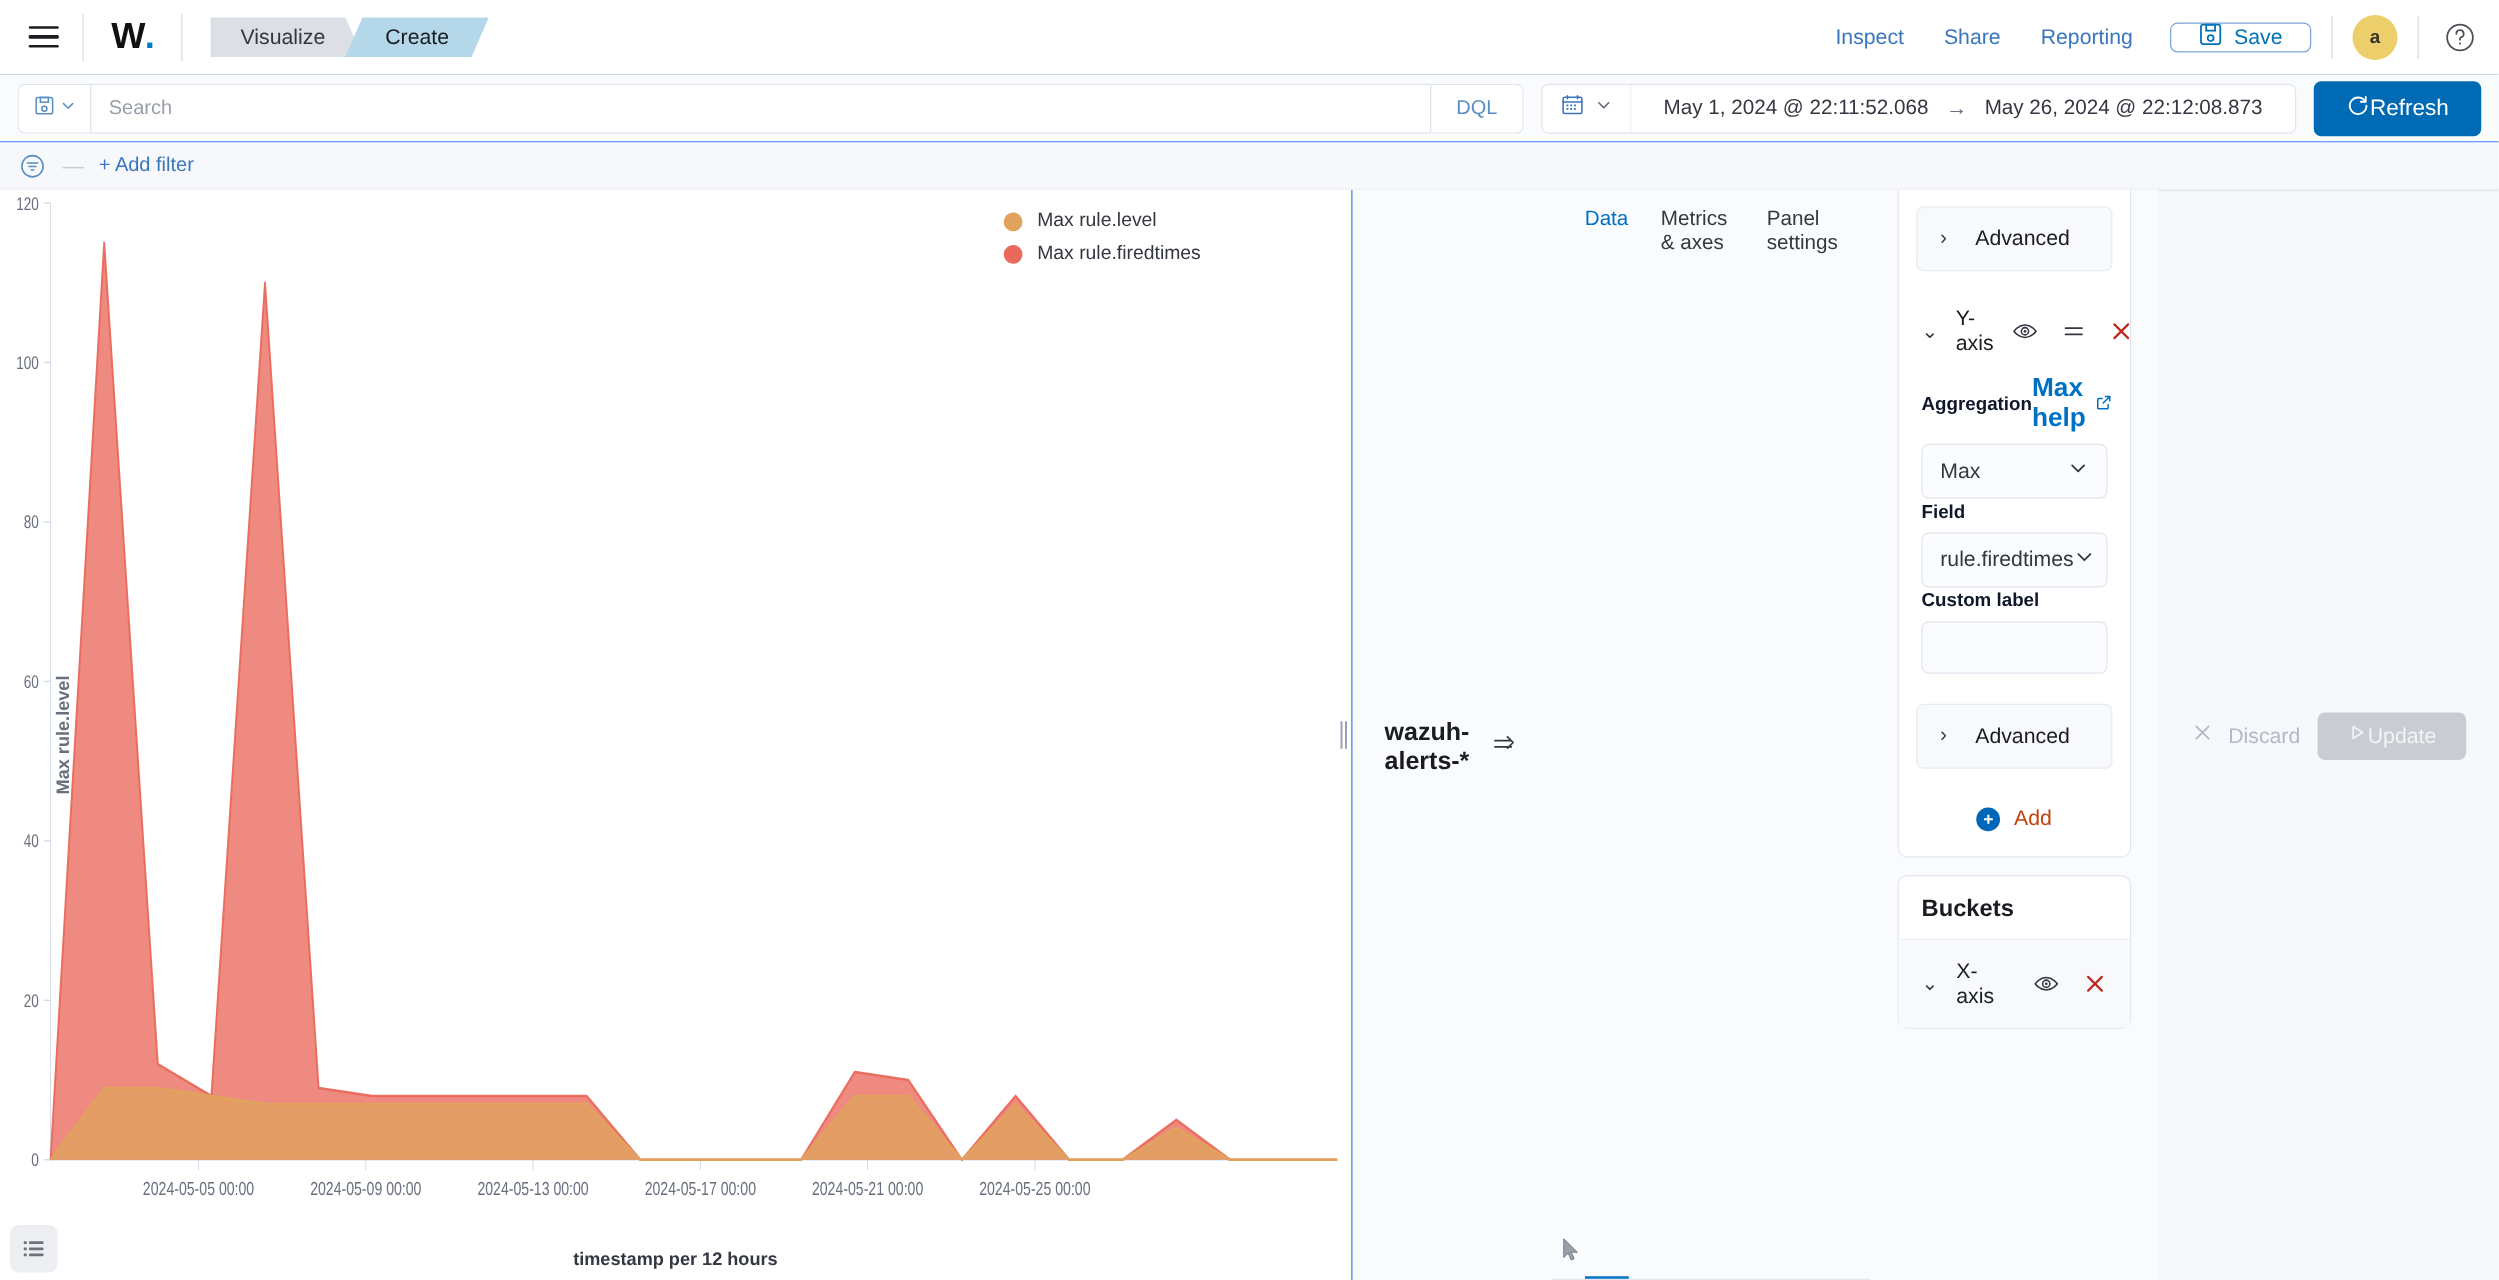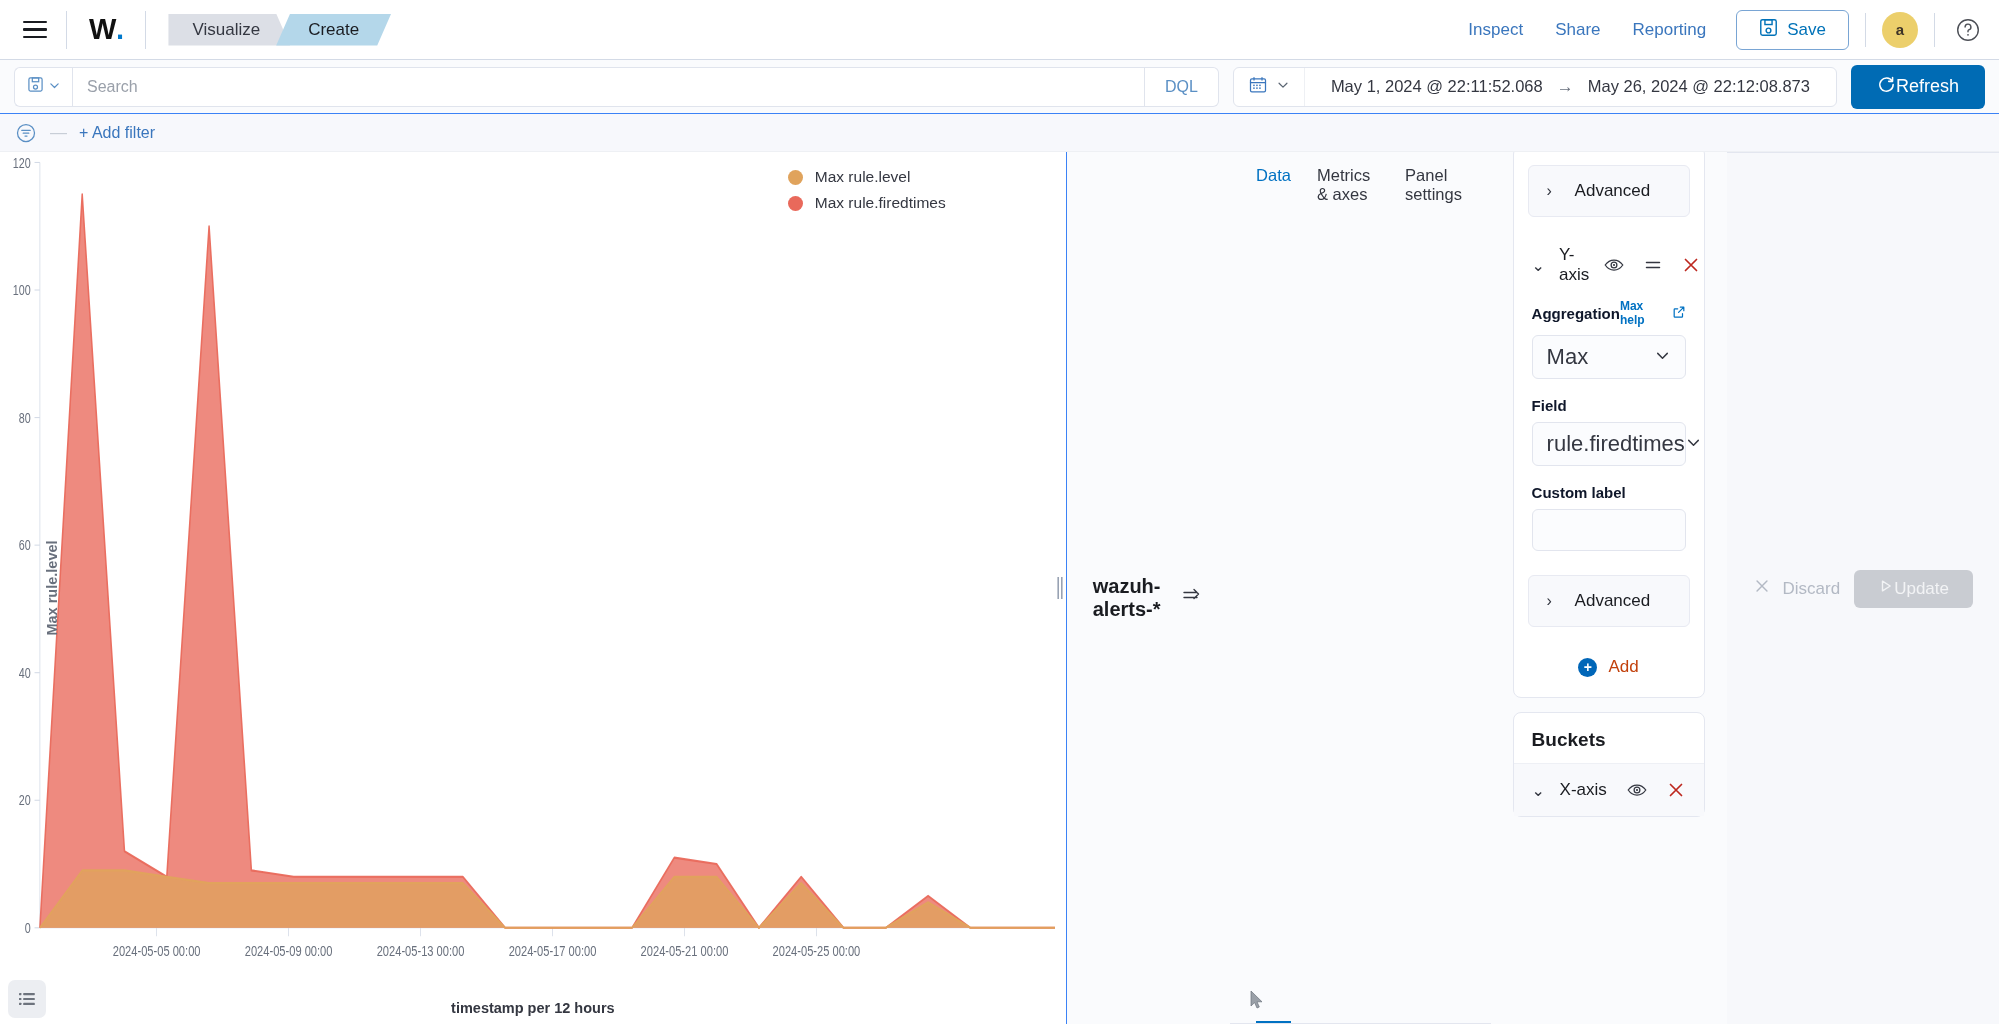--- a/index.html
+++ b/index.html
@@ -25,21 +25,21 @@
   .crumb {
     height: 32px; display: flex; align-items: center; padding: 0 26px 0 24px;
     font-size: 17px; color: #343741; position: relative; cursor: pointer;
   }
   .crumb.c1 { background:#dcdfe6; color:#343741; clip-path: polygon(0 0, calc(100% - 14px) 0, 100% 100%, 0 100%); padding-right: 30px; }
   .crumb.c2 { background:#b4d7ea; color:#1a1c21; clip-path: polygon(14px 0, 100% 0, calc(100% - 14px) 100%, 0 100%); margin-left:-14px; padding: 0 32px; }
   .nav-right { margin-left:auto; display:flex; align-items:center; gap: 0; }
   .nav-link { font-size:17px; color:#3a76bd; padding: 0 16px; cursor:pointer; white-space:nowrap;}
   .save-btn {
     display:flex; align-items:center; gap:9px; border:1px solid #79a5d4; border-radius:6px;
-    height:40px; padding: 0 22px; margin-left: 14px; color:#0072b8; font-size:17px; cursor:pointer; background:#fff;
+    height:24px; padding: 0 22px; margin-left: 14px; color:#0072b8; font-size:17px; cursor:pointer; background:#fff;
   }
   .avatar { width:36px; height:36px; border-radius:50%; background:#eccf6b; color:#3c3227; display:flex; align-items:center; justify-content:center; font-size:15px; font-weight:700; }
   .v-div { width:1px; height:34px; background:#D3DAE6; margin: 0 16px; }
   .help-icon { width:26px; height:26px; margin-left:4px; cursor:pointer; }
 
   
   .querybar { flex:0 0 54px; display:flex; align-items:center; background:#fafbfd; border-bottom:1px solid #3b82f6; padding: 0 14px; gap:0;}
   .qb-saved {
     width:58px; height:40px; border:1px solid #e0e4ed; border-right:none; border-radius:6px 0 0 6px;
     background:#fff; display:flex; align-items:center; justify-content:center; gap:4px; cursor:pointer;
@@ -105,24 +105,24 @@
   .acc-text { font-size:17px; color:#1a1c21; }
 
   .agg-header { display:flex; align-items:center; gap:14px; padding: 14px 18px; }
   .agg-title { font-size:17px; color:#1a1c21; }
   .agg-actions { margin-left:auto; display:flex; align-items:center; gap:18px; }
   .ic { cursor:pointer; display:flex; align-items:center; }
 
   .fieldgroup { padding: 0 18px 6px 18px; }
   .flabel { font-size:15px; font-weight:700; color:#0f172a; margin-bottom:8px; display:block;}
   .flabel-row { display:flex; align-items:center; margin-bottom:8px; }
-  .help-link { margin-left:auto; font-size:12px; color:#0071c2; font-weight:700; display:flex; align-items:center; gap:7px; cursor:pointer;}
+  .help-link { margin-left:auto; font-size:21px; color:#0071c2; font-weight:700; display:flex; align-items:center; gap:7px; cursor:pointer;}
   .select {
     height:44px; border:1px solid #e2e5ee; border-radius:6px; background:#fbfcfe; display:flex; align-items:center;
-    padding: 0 14px; font-size:22px; color:#343741; margin-bottom:18px; cursor:pointer;
+    padding: 0 14px; font-size:17px; color:#343741; margin-bottom:2px; cursor:pointer;
   }
   .select .caret { margin-left:auto; color:#343741; }
   .textinput { height:42px; border:1px solid #e2e5ee; border-radius:6px; background:#fbfcfe; margin-bottom:18px; width:100%; padding:0 14px; font-size:16px; color:#343741;}
   .addrow { display:flex; align-items:center; justify-content:center; gap:11px; padding: 16px 0 20px 0; cursor:pointer;}
   .add-text { color:#c2410c; font-size:17px; }
   .plus-circle { width:19px; height:19px; border-radius:50%; background:#0066b8; color:#fff; font-size:14px; line-height:19px; text-align:center; font-weight:700;}
 
   .buckets-card { background:#fff; border:1px solid #e4e7f0; border-radius:8px; }
   .buckets-title { font-size:19px; font-weight:700; color:#1a1c21; padding: 16px 18px 12px 18px; }
   .bucket-row { background:#f8f9fc; border-top:1px solid #eef0f5; padding: 15px 18px; display:flex; align-items:center; gap:14px; }

